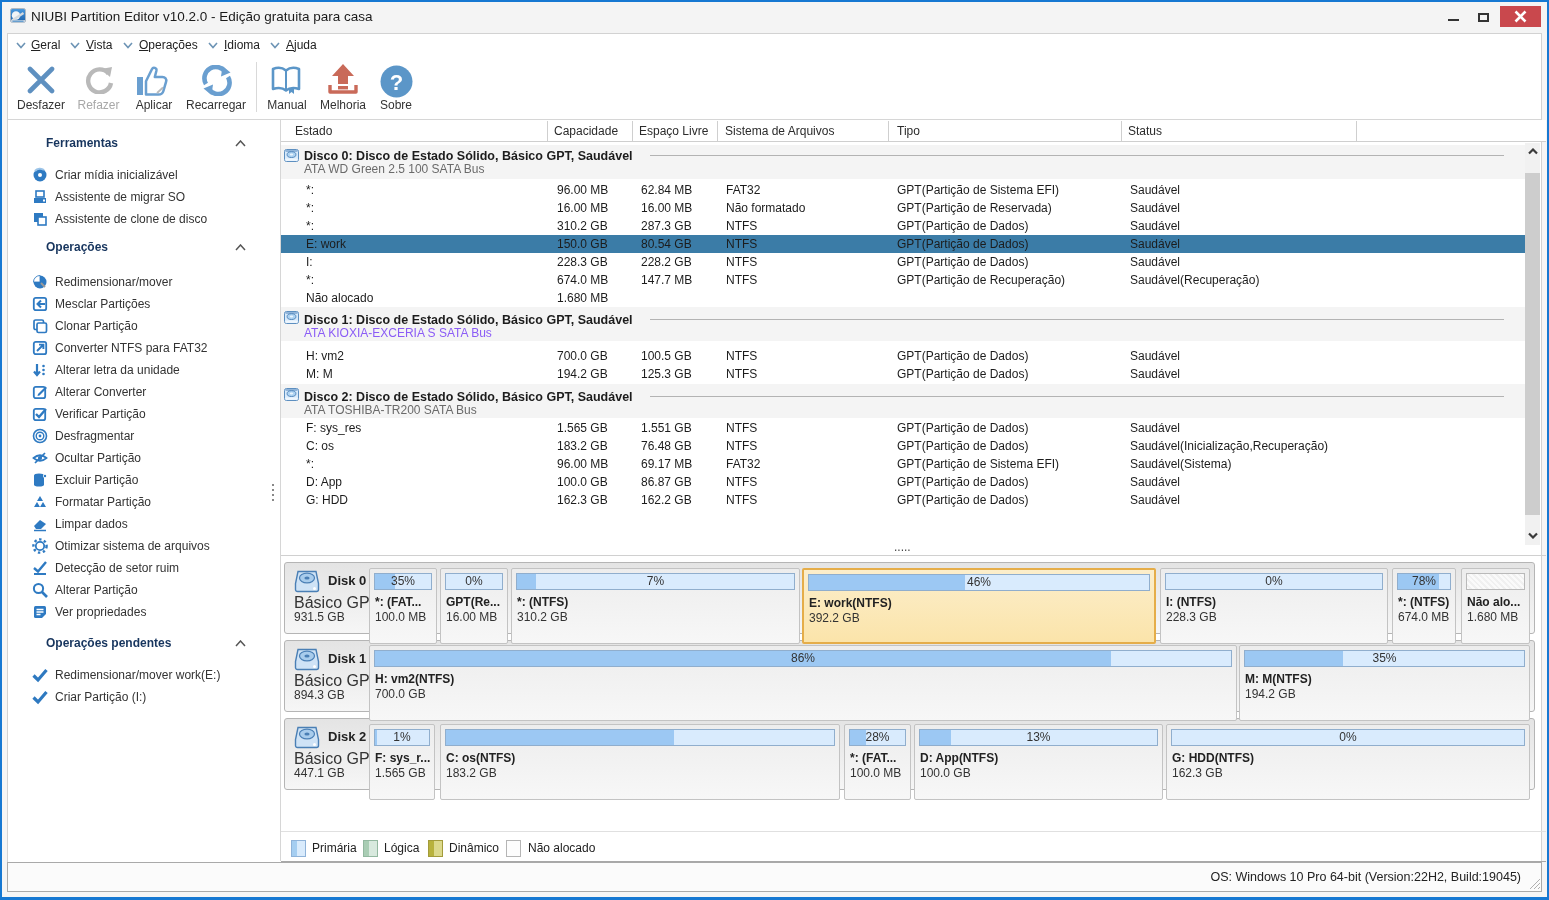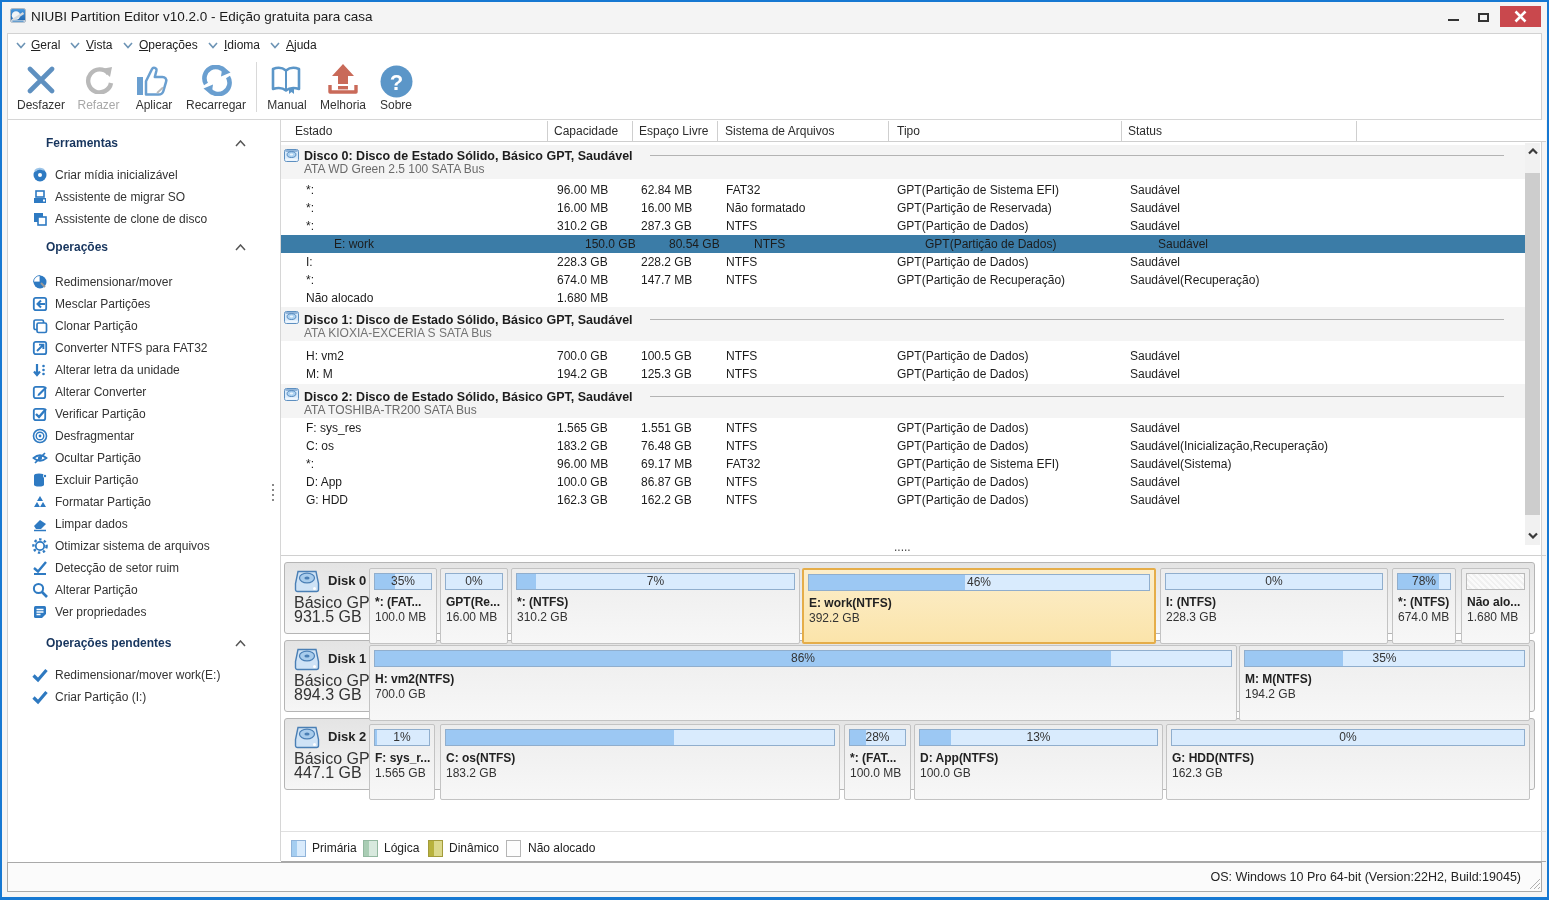--- a/index.html
+++ b/index.html
@@ -1,20 +1,20 @@
 <!DOCTYPE html>
 <html><head>
 <meta charset="utf-8">
 <style>
 * { margin:0; padding:0; box-sizing:border-box; }
 html,body { width:1549px; height:900px; overflow:hidden; }
 body { position:relative; background:#f5f5f5; font-family:"Liberation Sans", sans-serif; color:#222; }
 .abs { position:absolute; }
 .b { font-weight:bold; font-size:12.5px; }
-.white { color:#fff;margin-left:28px; }
+.white { color:#fff; }
 
 #b-top { left:0; top:0; width:1549px; height:2px; background:#1678d2; }
 #b-left { left:0; top:0; width:2px; height:900px; background:#1678d2; }
 #b-right { left:1547px; top:0; width:2px; height:900px; background:#1678d2; }
 #b-bot { left:0; top:897px; width:1549px; height:3px; background:#1678d2; }
 #titlebar { left:2px; top:2px; width:1545px; height:31px; background:#f4f4f4; }
 #title-text { left:31px; top:8px; font-size:13.5px; line-height:18px; color:#1a1a1a; white-space:nowrap; }
 #btn-close { left:1500px; top:6px; width:41px; height:21px; background:#c9484d; }
 #client-frame { left:7px; top:33px; width:1535px; height:859px; border:1px solid #d2d2d2; background:#fff; }
 
@@ -47,21 +47,21 @@
 
 .panel { position:absolute; left:284px; width:1251px; height:72px; background:linear-gradient(180deg,#e4e4e4,#f6f6f6); border:1px solid #b5b5b5; border-radius:3px; }
 .pblock { position:absolute; top:6px; height:76px; background:linear-gradient(180deg,#ededed,#f7f7f7); border:1px solid #c3c3c3; border-radius:2px; }
 .pbar { position:absolute; left:4px; top:4px; height:17px; background:#d9ebfd; border:1px solid #90aecd; }
 .pfill { position:absolute; left:0; top:0; height:15px; background:#9cc8f3; }
 .ppct { position:absolute; left:0; top:0; width:100%; text-align:center; font-size:12px; line-height:15px; color:#333; }
 .plabel { position:absolute; left:5px; top:26px; font-size:12px; font-weight:bold; color:#222; line-height:15px; white-space:nowrap; overflow:hidden; }
 .psize { position:absolute; left:5px; top:41px; font-size:12px; color:#333; line-height:15px; white-space:nowrap; }
 .dname { position:absolute; left:43px; top:9px; font-size:13px; font-weight:bold; color:#222; line-height:18px; }
 .dtype { position:absolute; left:9px; top:31px; font-size:16px; color:#333; line-height:18px; }
-.dsize { position:absolute; left:9px; top:45px; font-size:16px; color:#333; line-height:18px; }
+.dsize { position:absolute; left:9px; top:45px; font-size:12px; color:#333; line-height:18px; }
 
 #leg-line1 { left:281px; top:831px; width:1265px; height:1px; background:#e0e0e0; }
 #leg-line2 { left:281px; top:861px; width:1265px; height:1px; background:#a8a8a8; }
 .leg-sq { position:absolute; top:840px; width:15px; height:17px; }
 .leg-t { position:absolute; top:840px; font-size:12px; line-height:17px; color:#222; }
 
 #statusbar { left:7px; top:862px; width:1535px; height:30px; background:#fbfbfb; border:1px solid #a9a9a9; }
 #os-text { right:28px; top:868px; font-size:12.5px; line-height:18px; color:#222; }
 </style>
 </head>
@@ -356,21 +356,21 @@
 <div class="gband" style="top:307px"></div>
 <svg class="abs" style="left:284px;top:311px" width="15" height="13" viewBox="0 0 15 13">
     <rect x="0.5" y="0.5" width="14" height="12" rx="2" fill="#d8eafb" stroke="#5d8fc0"></rect>
     <rect x="1.5" y="1.2" width="12" height="1.6" fill="#7fa9d2"></rect>
     <ellipse cx="7.5" cy="5.6" rx="4.4" ry="2.9" fill="#aed3f2" stroke="#4a7fb5" stroke-width="0.9"></ellipse>
     <ellipse cx="7.5" cy="5.6" rx="1.7" ry="1" fill="#eaf4fc"></ellipse>
     <rect x="1.5" y="9.5" width="12" height="2.4" fill="#eef6fd"></rect>
   </svg>
 <div class="cell b" style="left:304px;top:311px">Disco 1: Disco de Estado Sólido, Básico GPT, Saudável</div>
 <div class="grule" style="left:650px;top:319px;width:854px"></div>
-<div class="cell" style="left:304px;top:324px;color:#737373">ATA KIOXIA-EXCERIA S SATA Bus</div>
+<div class="cell" style="left:304px;top:324px;color:#8b5cf6">ATA KIOXIA-EXCERIA S SATA Bus</div>
 <div class="cell" style="left:306px;top:347px">H: vm2</div>
 <div class="cell" style="left:557px;top:347px">700.0 GB</div>
 <div class="cell" style="left:641px;top:347px">100.5 GB</div>
 <div class="cell" style="left:726px;top:347px">NTFS</div>
 <div class="cell" style="left:897px;top:347px">GPT(Partição de Dados)</div>
 <div class="cell" style="left:1130px;top:347px">Saudável</div>
 <div class="cell" style="left:306px;top:365px">M: M</div>
 <div class="cell" style="left:557px;top:365px">194.2 GB</div>
 <div class="cell" style="left:641px;top:365px">125.3 GB</div>
 <div class="cell" style="left:726px;top:365px">NTFS</div>

